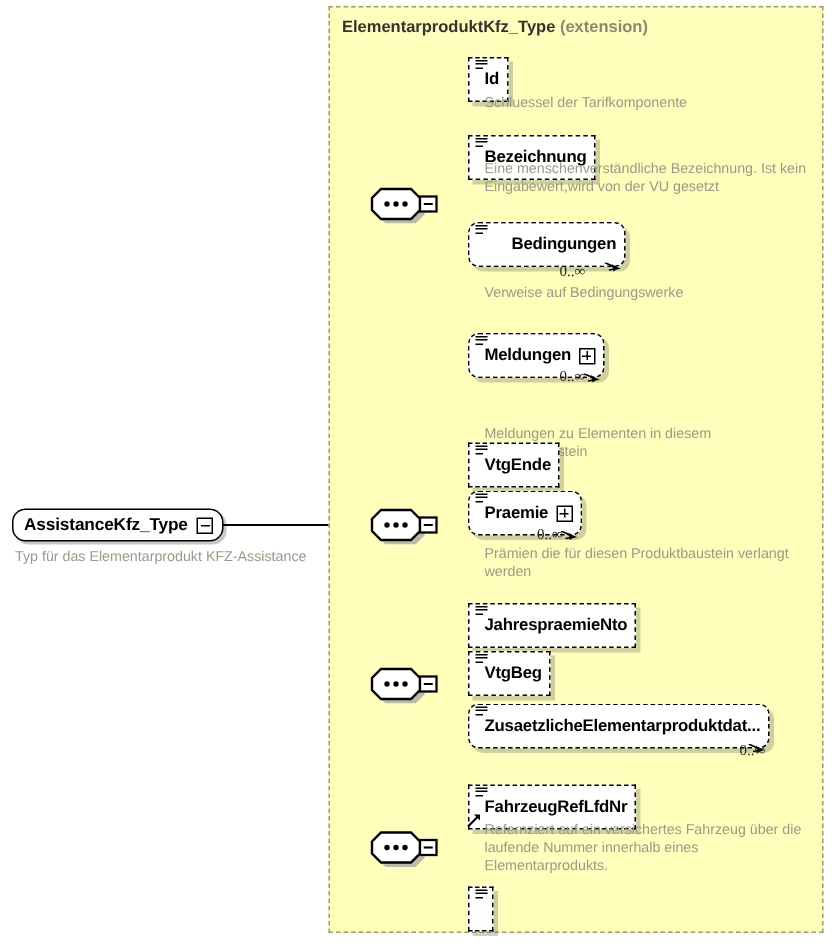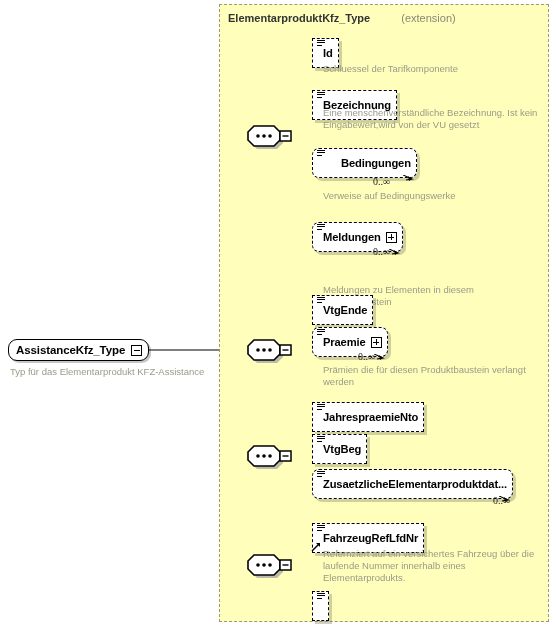--- a/index.html
+++ b/index.html
@@ -29,23 +29,22 @@
   #ext-title {
     position: absolute;
     left: 228px;
     top: 12px;
     font-size: 11px;
     font-weight: bold;
     color: #333333;
     white-space: nowrap;
   }
   #ext-title .ext-suffix {
-    font-weight: normal;
+    font-weight: bold;
     color: #888877;
-    margin-left: 28px;
   }
 
   
   #root-box {
     position: absolute;
     left: 8px;
     top: 339px;
     height: 22px;
     border: 1.4px solid #000000;
     border-radius: 9px;

